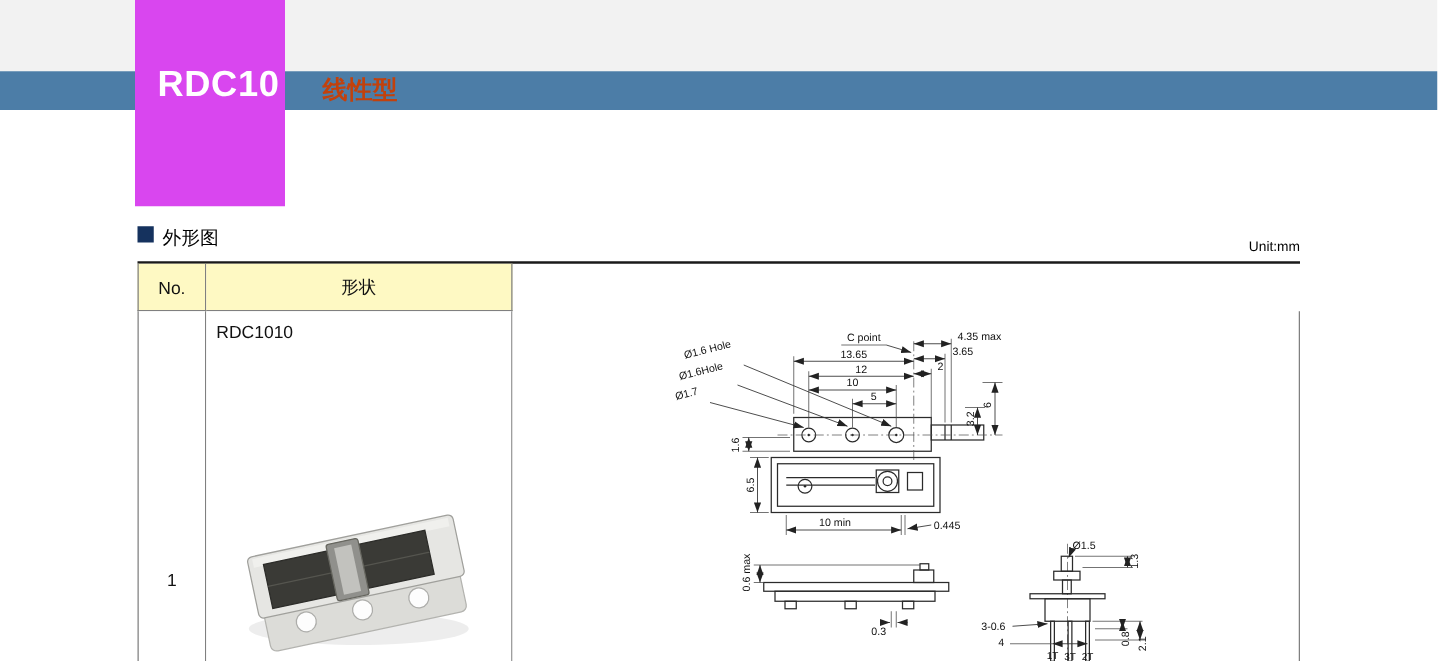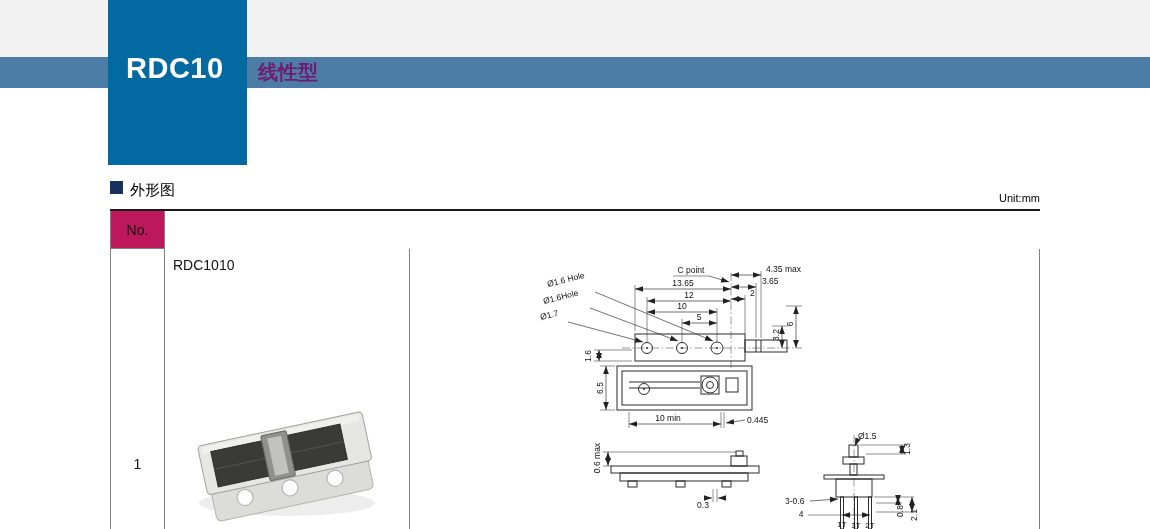--- a/index.html
+++ b/index.html
@@ -2,31 +2,31 @@
 <html><head>
 <meta charset="utf-8">
 <style>
   html,body{margin:0;padding:0;}
   body{
     width:1150px;height:529px;position:relative;overflow:hidden;background:#ffffff;
     font-family:"Liberation Sans","DejaVu Sans",sans-serif;color:#111;
   }
   .topstrip{position:absolute;left:0;top:0;width:1150px;height:57px;background:#f2f2f2;z-index:0;}
   .band{position:absolute;left:0;top:57px;width:1150px;height:31px;background:#4c7da7;z-index:1;}
-  .modelbox{position:absolute;left:108px;top:0;width:139px;height:165px;background:#0369a1;z-index:2;text-align:right;}
+  .modelbox{position:absolute;left:108px;top:0;width:120px;height:165px;background:#d946ef;z-index:2;text-align:right;}
   .model-label{position:absolute;left:18px;top:52px;color:#fff;font-size:29px;font-weight:bold;letter-spacing:.5px;}
-  .series{position:absolute;left:258px;top:57px;height:31px;line-height:31px;color:#701a75;font-size:20px;font-weight:bold;z-index:3;}
+  .series{position:absolute;left:258px;top:57px;height:31px;line-height:31px;color:#c2410c;font-size:20px;font-weight:bold;z-index:3;}
   .sec{position:absolute;left:110px;top:181px;display:flex;align-items:flex-start;gap:7px;z-index:2;}
   .sec .sq{width:13px;height:13px;background:#15325e;}
   .sec .t{font-size:15px;color:#000;}
   .unit{position:absolute;left:890px;top:192px;width:150px;text-align:right;font-size:11px;color:#000;}
   .tbl{position:absolute;left:110px;top:209px;width:930px;border-top:2px solid #1a1a1a;background:#fff;}
   .thead,.tbody{display:grid;grid-template-columns:55px 245px 630px;}
   .thead{height:38px;}
-  .th{background:#be185d;border-right:1px solid #808080;border-bottom:1px solid #808080;
+  .th{background:#fef9c3;border-right:1px solid #808080;border-bottom:1px solid #808080;
       display:flex;align-items:center;justify-content:center;font-size:14px;color:#111;}
   .th:first-child{border-left:1px solid #808080;}
   .tbody{height:430px;}
   .td{border-right:1px solid #808080;border-bottom:1px solid #808080;position:relative;background:#fff;}
   .td:first-child{border-left:1px solid #808080;}
   .td-no{display:flex;align-items:center;justify-content:center;font-size:14px;}
   .partnum{position:absolute;left:8px;top:8px;font-weight:normal;font-size:14px;}
   .cellsvg{position:absolute;left:0;top:0;}
   
   .o{fill:none;stroke:#2b2b2b;stroke-width:1;}
@@ -49,20 +49,21 @@
 
 <div class="sec">
   <span class="sq"></span>
   <span class="t">外形图</span>
 </div>
 <div class="unit">Unit:mm</div>
 
 <div class="tbl">
   <div class="thead">
     <div class="th">No.</div>
+    <div class="th">形状</div>
   </div>
   <div class="tbody">
     <div class="td td-no">
       <span>1</span>
     </div>
     <div class="td">
       <div class="partnum">RDC1010</div>
       <svg class="cellsvg" width="243" height="280" viewBox="0 0 243 280">
         <ellipse cx="122" cy="254" rx="88" ry="13" fill="rgba(0,0,0,0.07)"></ellipse>
         <g transform="translate(122,215) rotate(-12)">

